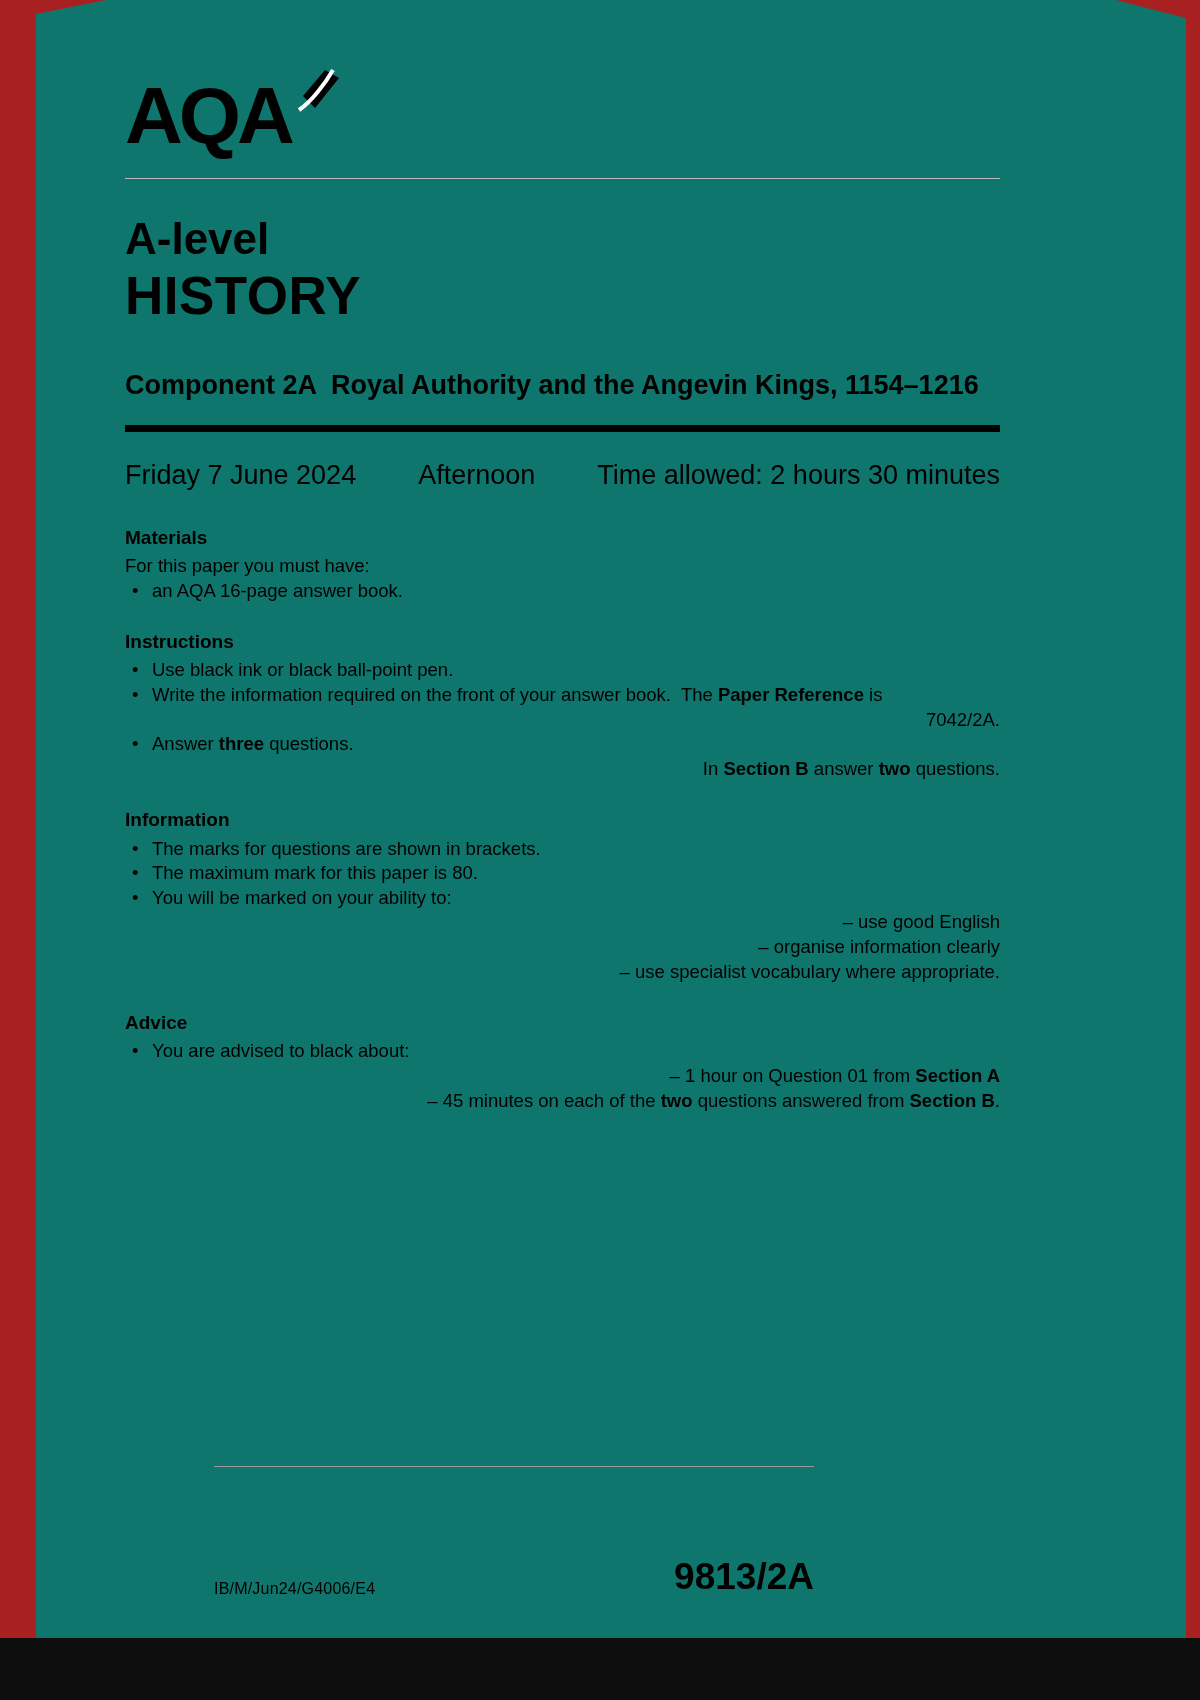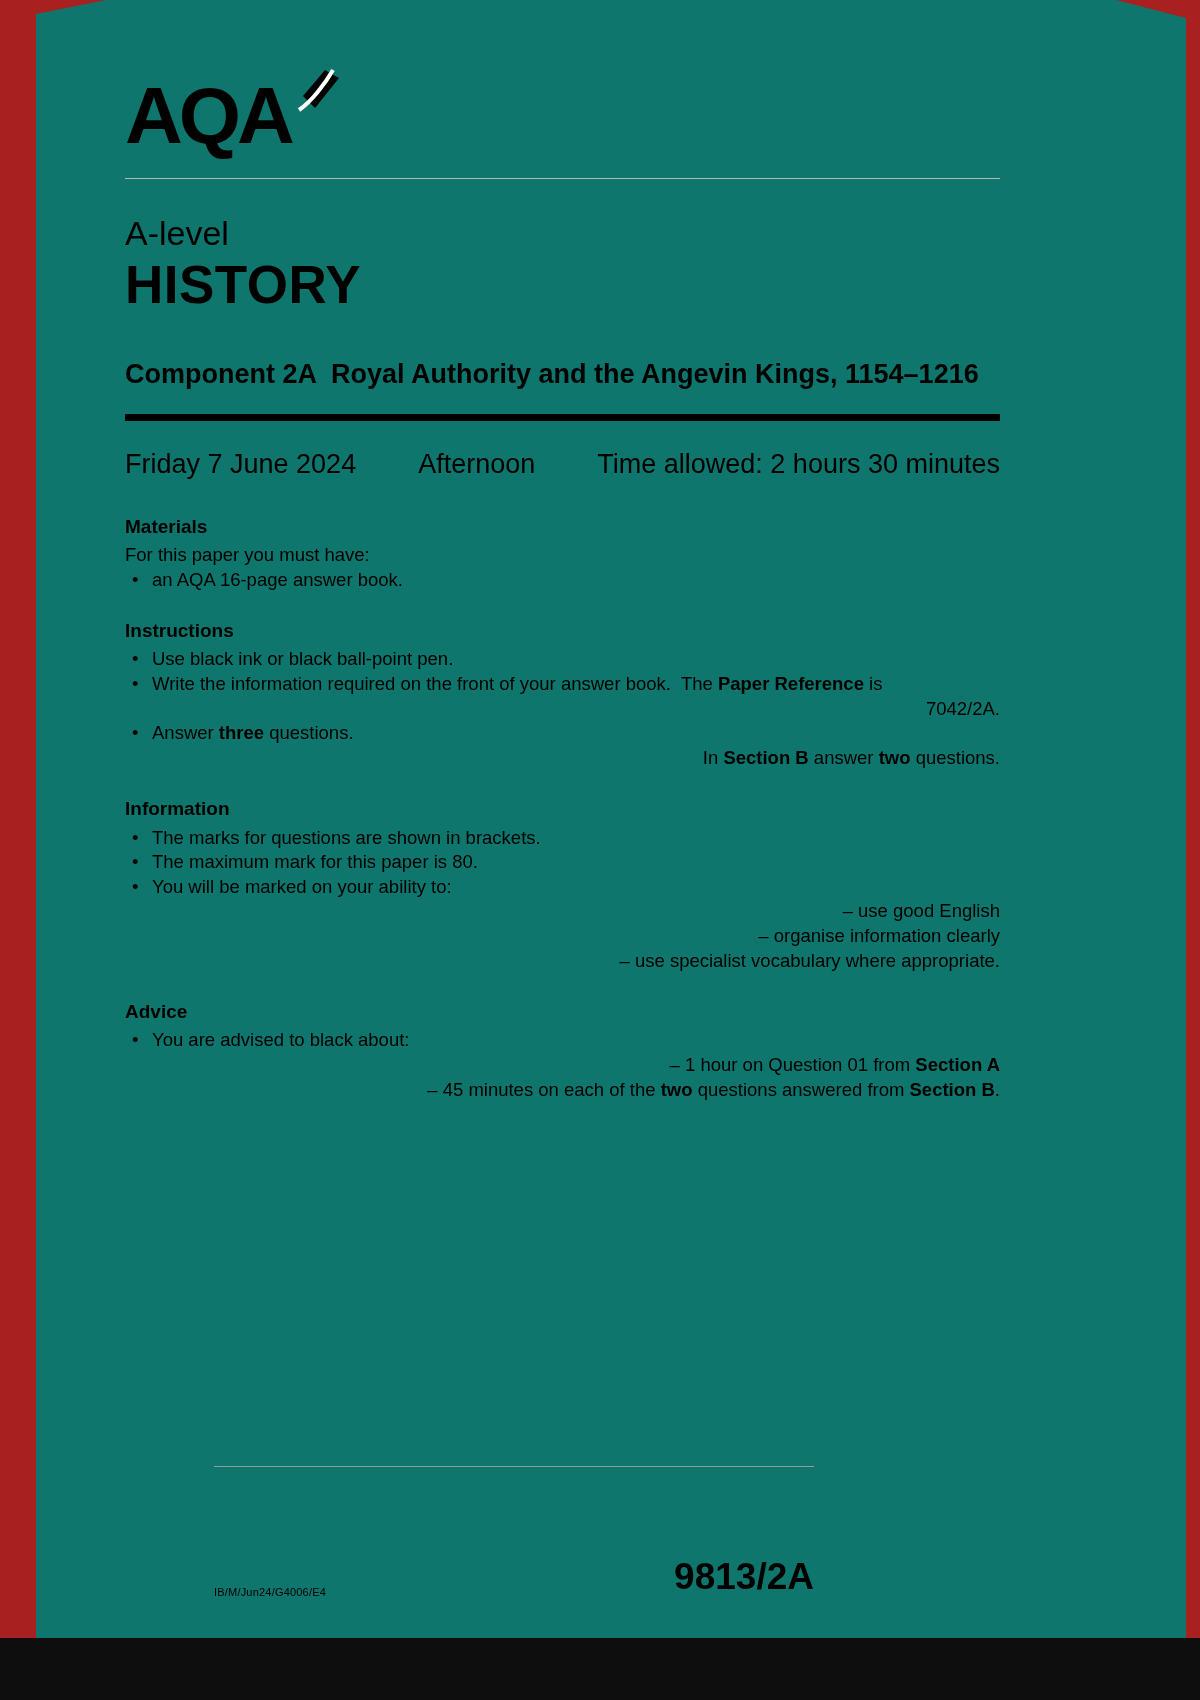--- a/index.html
+++ b/index.html
@@ -16,40 +16,40 @@
   .bottom-bar{position:absolute;left:0;right:0;bottom:0;height:62px;background:#0e0e0e;}
 
   .content{position:absolute;left:89px;right:186px;top:0;bottom:0;}
 
   .logo{margin-top:76px;display:flex;align-items:flex-start;}
   .logo-text{font-size:80px;font-weight:800;letter-spacing:-4px;line-height:1;}
   .logo-mark{margin-left:4px;margin-top:-8px;}
 
   .rule-thin{height:1px;background:#b8b8b8;margin-top:22px;}
 
-  .qual{font-size:34px;font-weight:400;line-height:1.1;margin-top:36px;}
+  .qual{font-size:44px;font-weight:700;line-height:1.1;margin-top:36px;}
   .subject{font-size:53px;font-weight:700;line-height:1.1;margin-top:4px;letter-spacing:.5px;}
   .component{font-size:27px;font-weight:700;margin-top:44px;white-space:pre-wrap;}
   .rule-thick{height:7px;background:#000;margin-top:24px;}
 
   .daterow{display:flex;justify-content:space-between;font-size:27px;margin-top:28px;gap:8px;}
 
   .sections{margin-top:34px;font-size:18.5px;line-height:1.33;}
   .sec-heading{font-weight:700;font-size:19px;margin-top:26px;margin-bottom:4px;}
   .section:first-child .sec-heading{margin-top:0;}
   .line{position:relative;white-space:pre-wrap;}
   .line.bullet{padding-left:27px;}
   .line.bullet .bullet{position:absolute;left:7px;}
   .line.cont{padding-left:27px;text-align:right;}
   .b{font-weight:700;}
 
   .rule-footer{position:absolute;left:89px;right:186px;top:1466px;height:1px;background:#9a9a9a;}
   .footer{position:absolute;left:89px;right:186px;bottom:40px;display:flex;
     justify-content:space-between;align-items:flex-end;}
-  .footer-code{font-size:11px;letter-spacing:.2px;}
+  .footer-code{font-size:16px;letter-spacing:.2px;}
   .paper-ref{font-size:37px;font-weight:700;}
 </style>
 </head>
 <body>
 
 <div class="sheet">
   <div class="tri-tl"></div>
   <div class="tri-tr"></div>
 
   <div class="content">

